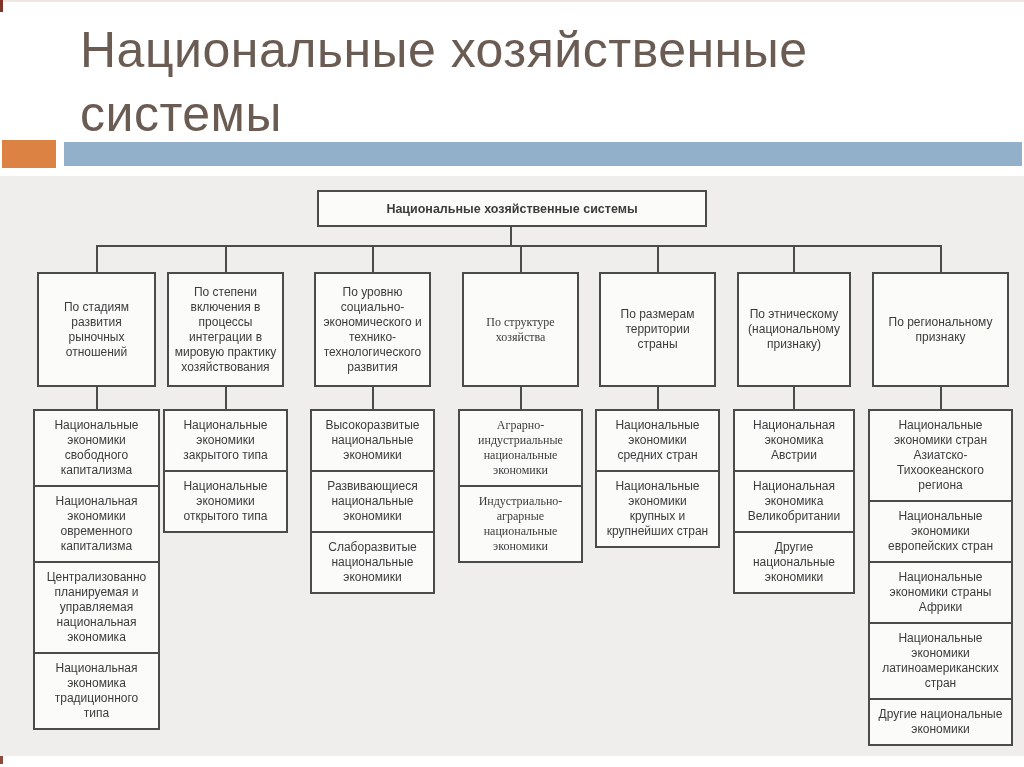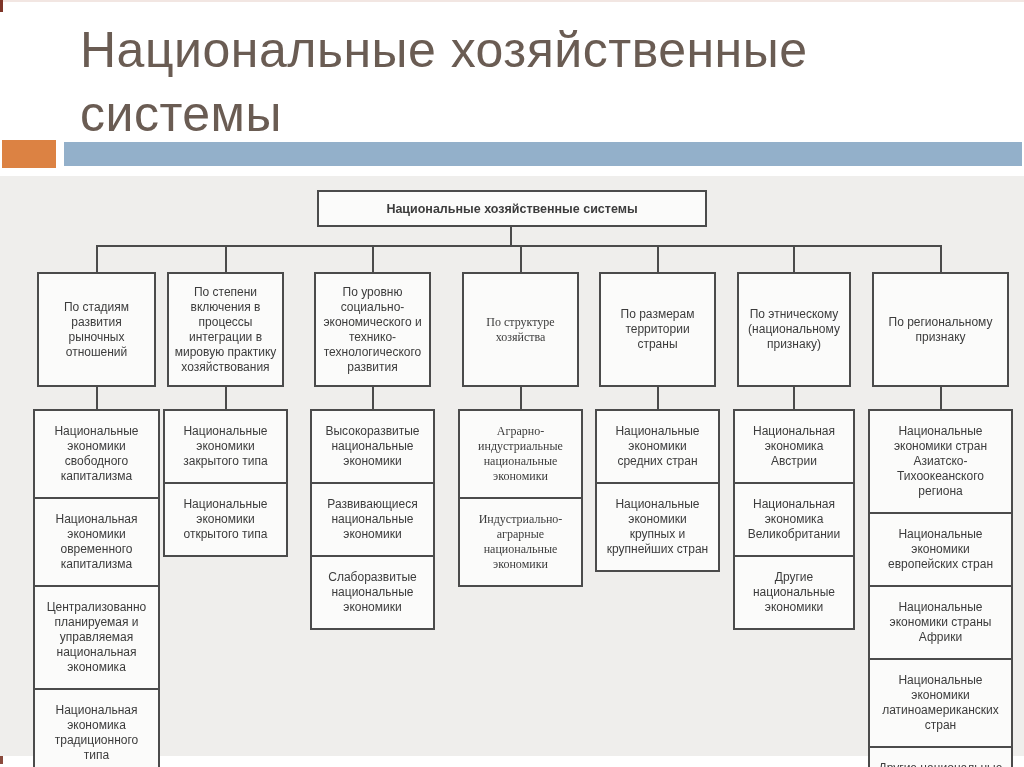--- a/index.html
+++ b/index.html
@@ -53,21 +53,21 @@
     width:calc(100% - 8px);height:115px;box-sizing:border-box;
     border:2px solid #4b4b4b;background:#fbfbfa;
     display:flex;align-items:center;justify-content:center;
     text-align:center;font-size:12px;line-height:15px;padding:2px 5px;
   }
   .col-stub{width:2px;height:22px;background:#4b4b4b;}
   .col-children{width:100%;}
   .child{
     box-sizing:border-box;width:100%;
     border:2px solid #4b4b4b;background:#fbfbfa;
-    margin-top:-2px;padding:13px 7px;
+    margin-top:-2px;padding:7px 7px;
     text-align:center;font-size:12px;line-height:15px;
   }
   .col-children .child:first-child{margin-top:0;}
 </style>
 </head>
 <body>
 
 <div class="top-edge"></div>
 <div class="corner-mark-top"></div>
 <div class="corner-mark-bottom"></div>

